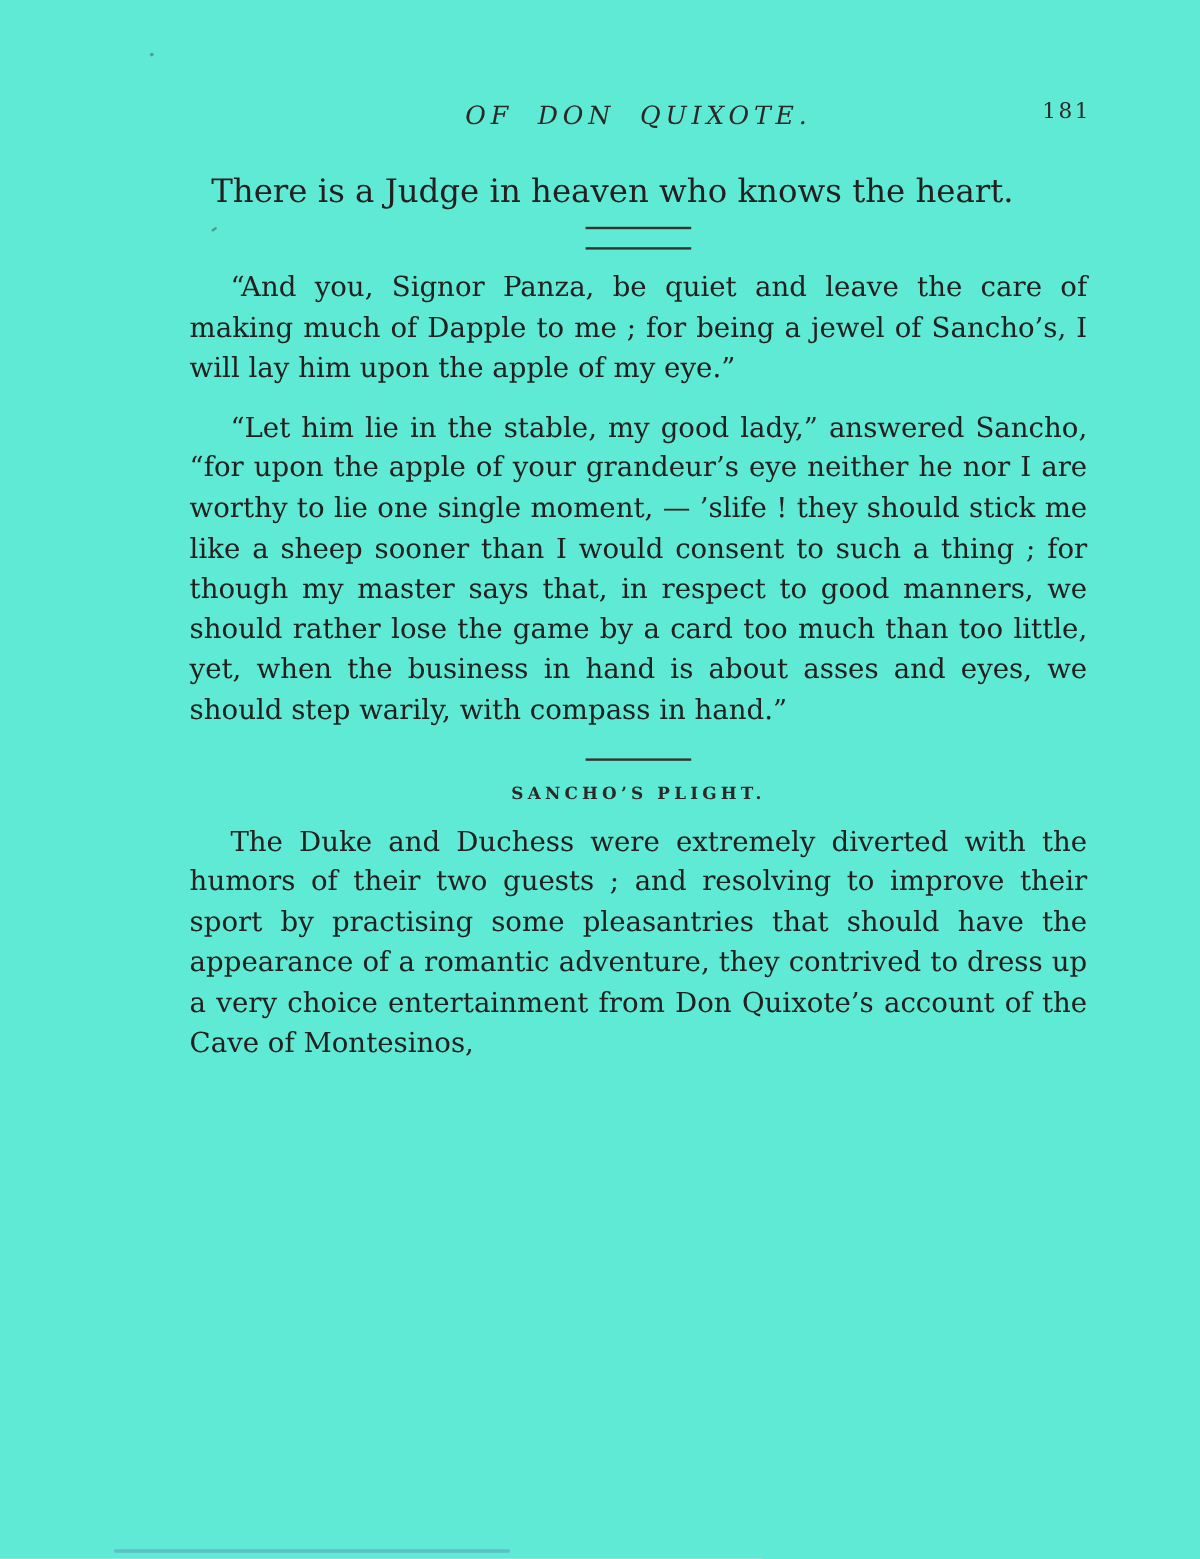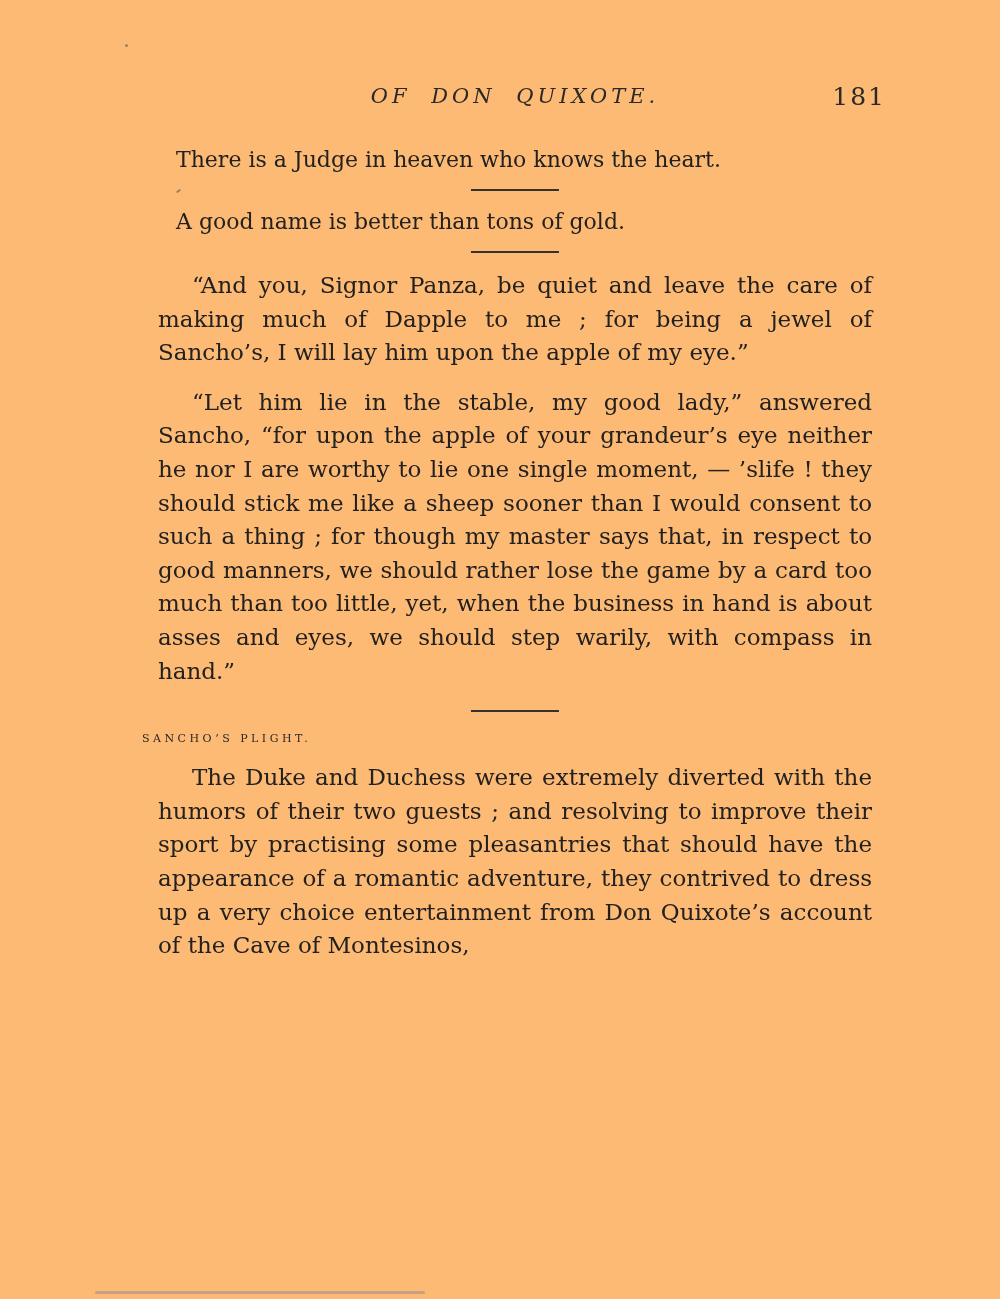--- a/index.html
+++ b/index.html
@@ -5,54 +5,54 @@
   html, body {
     margin: 0;
     padding: 0;
     background: #d9d9d9;
   }
   .page {
     position: relative;
     width: 1000px;
     height: 1299px;
     margin: 0 auto;
-    background: #fdba74;
+    background: #5eead4;
     box-sizing: border-box;
-    padding: 84px 112px 0 142px;
+    padding: 84px 78px 0 142px;
     color: #222120;
     font-family: "DejaVu Serif", "Liberation Serif", serif;
     overflow: hidden;
   }
   .pagehead {
     position: relative;
     height: 34px;
     margin-bottom: 24px;
   }
   .running-title {
     display: block;
     text-align: center;
     font-style: italic;
     font-size: 21px;
     letter-spacing: 4px;
     word-spacing: 10px;
     color: #2a2927;
   }
   .page-number {
     position: absolute;
-    right: 2px;
+    right: 13px;
     top: -2px;
     font-style: normal;
-    font-size: 25px;
+    font-size: 18px;
     letter-spacing: 2px;
     color: #2a2927;
     text-align: center;
   }
   .epigraph {
     margin: 26px 0 0 0;
-    font-size: 22px;
+    font-size: 27px;
     line-height: 32px;
     text-indent: 34px;
   }
   .divider {
     display: block;
     width: 88px;
     border: none;
     border-top: 2px solid #35332f;
     margin: 13px auto 15px auto;
   }
@@ -62,23 +62,23 @@
     line-height: 33.6px;
     text-align: justify;
     text-indent: 34px;
   }
   .section-divider {
     margin-top: 22px;
     margin-bottom: 20px;
   }
   .section-heading {
     margin: 0 0 16px 0;
-    text-align: left;
-    font-size: 11px;
-    font-weight: normal;
+    text-align: center;
+    font-size: 14px;
+    font-weight: bold;
     letter-spacing: 3.5px;
     color: #2a2927;
   }
   .scan-mark {
     position: absolute;
     left: 95px;
     bottom: 5px;
     width: 330px;
     height: 3px;
     background: rgba(95, 115, 165, 0.35);
@@ -103,21 +103,20 @@
     <span class="running-title">OF DON QUIXOTE.</span>
     <span class="page-number">181</span>
   </header>
 
   <main class="text-block">
 
     <p class="epigraph">There is a Judge in heaven who knows the heart.</p>
 
     <hr class="divider">
 
-    <p class="epigraph" style="margin-top:0;">A good name is better than tons of gold.</p>
 
     <hr class="divider">
 
     <p class="para">“And you, Signor Panza, be quiet and leave the care of making much of Dapple to me ; for being a jewel of Sancho’s, I will lay him upon the apple of my eye.”</p>
 
     <p class="para">“Let him lie in the stable, my good lady,” answered Sancho, “for upon the apple of your grandeur’s eye neither he nor I are worthy to lie one single moment, — ’slife ! they should stick me like a sheep sooner than I would consent to such a thing ; for though my master says that, in respect to good manners, we should rather lose the game by a card too much than too little, yet, when the business in hand is about asses and eyes, we should step warily, with compass in hand.”</p>
 
 
 
     <hr class="divider section-divider">

